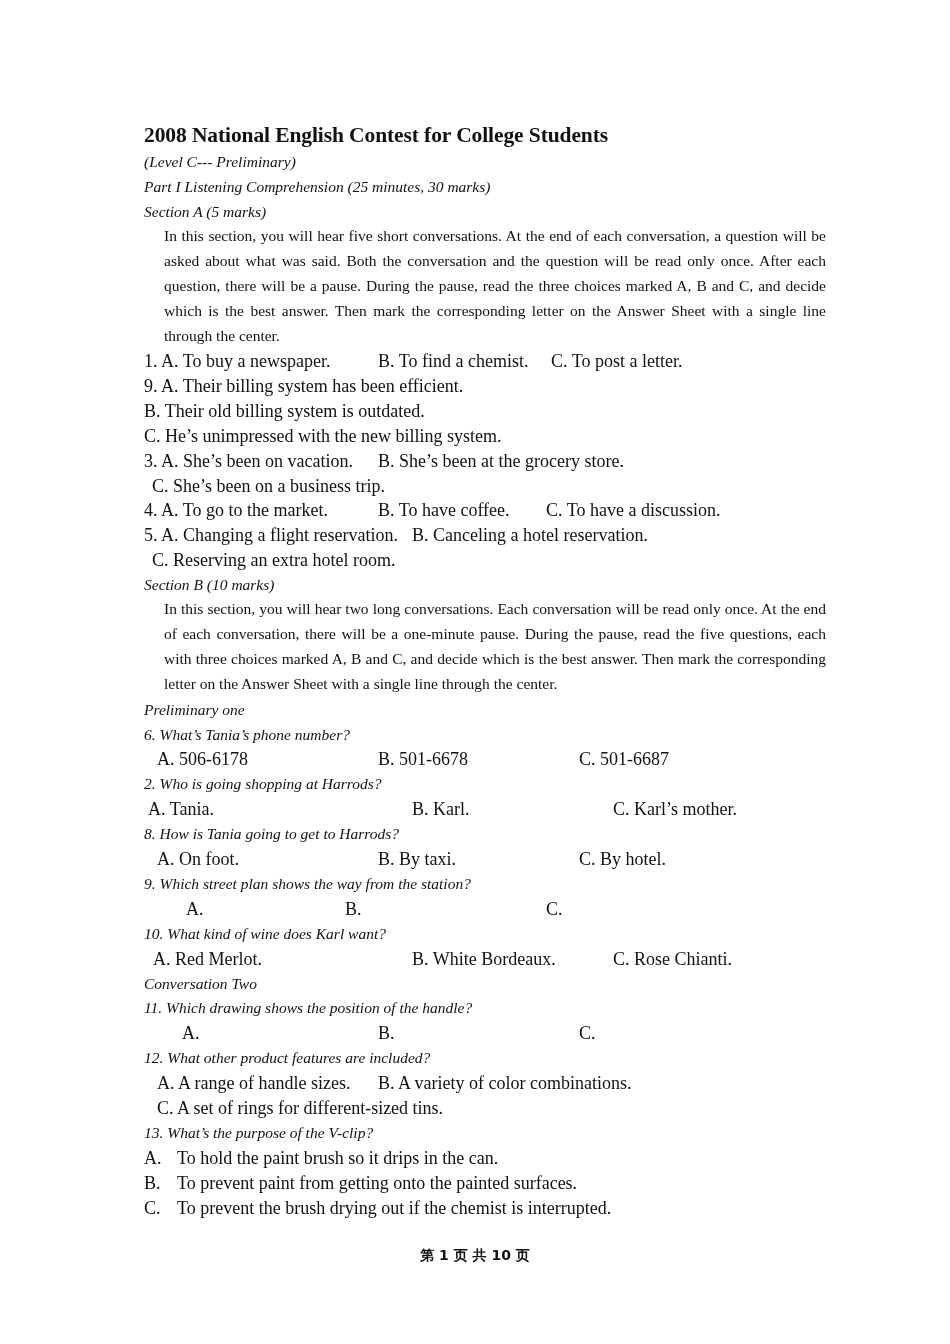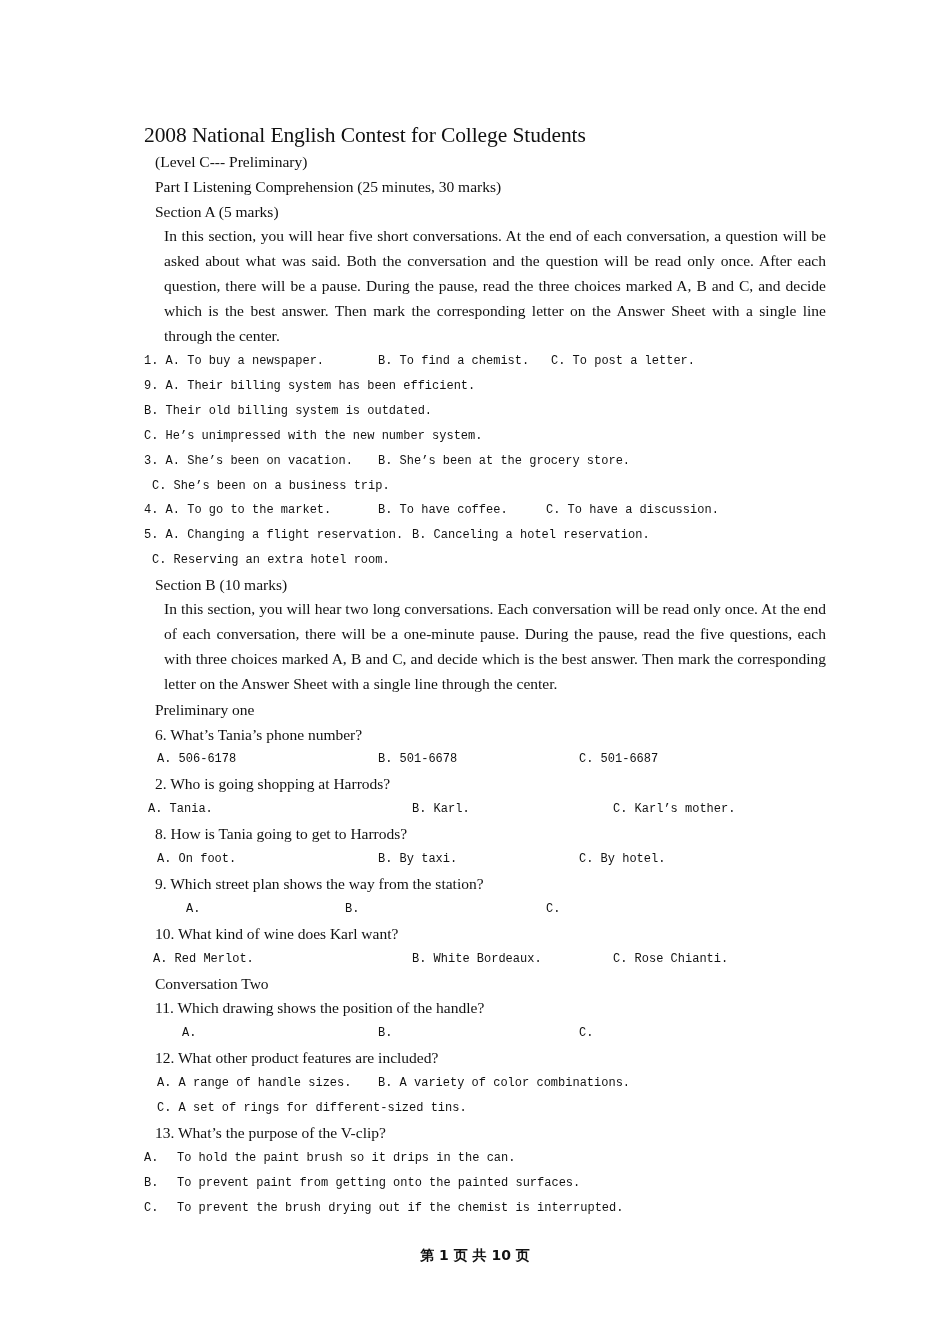--- a/index.html
+++ b/index.html
@@ -1,41 +1,41 @@
 <!DOCTYPE html>
 <html><head>
   <meta charset="utf-8">
   <style>
     html, body { margin: 0; padding: 0; background: #ffffff; }
     body { width: 950px; height: 1344px; position: relative; overflow: hidden;
            font-family: "Liberation Serif", "DejaVu Serif", serif; color: #111; }
     .page { position: absolute; left: 144px; top: 0; width: 662px; }
-    .title { position: absolute; left: 0; top: 123px; font-size: 21.5px; font-weight: normal; white-space: nowrap; letter-spacing: -0.1px; }
-    .line { position: absolute; left: 11px; font-size: 15.5px; line-height: 20px; white-space: nowrap; }
+    .title { position: absolute; left: 0; top: 123px; font-size: 21.5px; font-weight: bold; white-space: nowrap; letter-spacing: -0.1px; }
+    .line { position: absolute; left: 0; font-size: 15.5px; line-height: 20px; white-space: nowrap; font-style: italic; }
     .para { position: absolute; left: 0; width: 662px; font-size: 15.5px; line-height: 24.9px; text-align: justify; margin-left: 20px; }
-    .opt { position: absolute; font-size: 12px; line-height: 20px; white-space: nowrap; font-family: Liberation Mono, monospace; }
+    .opt { position: absolute; font-size: 18px; line-height: 20px; white-space: nowrap; }
     .footer { position: absolute; left: 0; width: 950px; top: 1247px; text-align: center; font-size: 14px; font-weight: bold; font-family: "DejaVu Sans", sans-serif; }
   </style>
 </head>
 <body>
 
 <div class="page">
   <div class="title">2008 National English Contest for College Students</div>
   <div class="line" style="top:152px">(Level C--- Preliminary)</div>
   <div class="line" style="top:177px">Part I Listening Comprehension (25 minutes, 30 marks)</div>
   <div class="line" style="top:202px">Section A (5 marks)</div>
   <div class="para" style="top:224px">In this section, you will hear five short conversations. At the end of each conversation, a question will be asked about what was said. Both the conversation and the question will be read only once. After each question, there will be a pause. During the pause, read the three choices marked A, B and C, and decide which is the best answer. Then mark the corresponding letter on the Answer Sheet with a single line through the center.</div>
 
   <div class="opt" style="left:0;top:351px">1. A. To buy a newspaper.</div>
   <div class="opt" style="left:234px;top:351px">B. To find a chemist.</div>
   <div class="opt" style="left:407px;top:351px">C. To post a letter.</div>
 
   <div class="opt" style="left:0;top:376px">9. A. Their billing system has been efficient.</div>
   <div class="opt" style="left:0;top:401px">B. Their old billing system is outdated.</div>
-  <div class="opt" style="left:0;top:426px">C. He’s unimpressed with the new number system.</div>
+  <div class="opt" style="left:0;top:426px">C. He’s unimpressed with the new billing system.</div>
 
   <div class="opt" style="left:0;top:451px">3. A. She’s been on vacation.</div>
   <div class="opt" style="left:234px;top:451px">B. She’s been at the grocery store.</div>
   <div class="opt" style="left:8px;top:476px">C. She’s been on a business trip.</div>
 
   <div class="opt" style="left:0;top:500px">4. A. To go to the market.</div>
   <div class="opt" style="left:234px;top:500px">B. To have coffee.</div>
   <div class="opt" style="left:402px;top:500px">C. To have a discussion.</div>
 
   <div class="opt" style="left:0;top:525px">5. A. Changing a flight reservation.</div>

